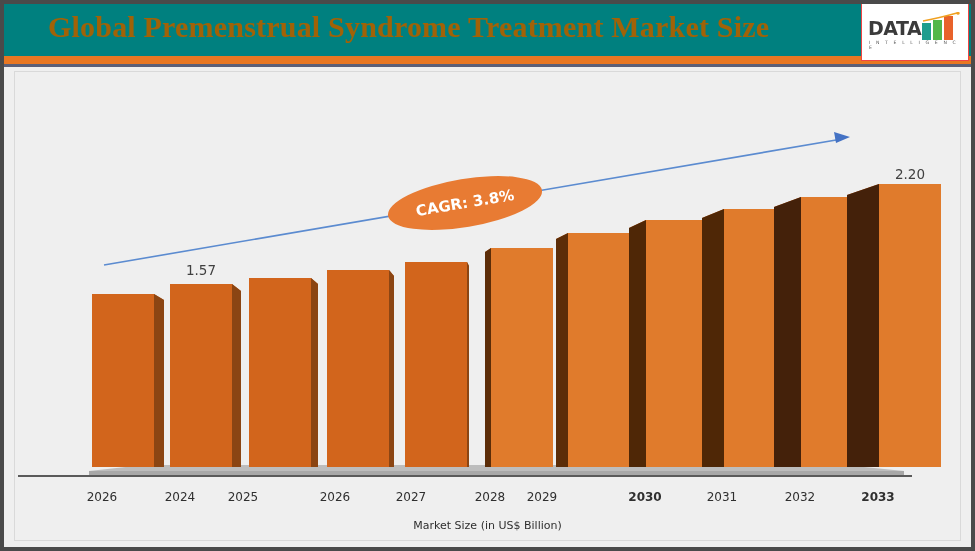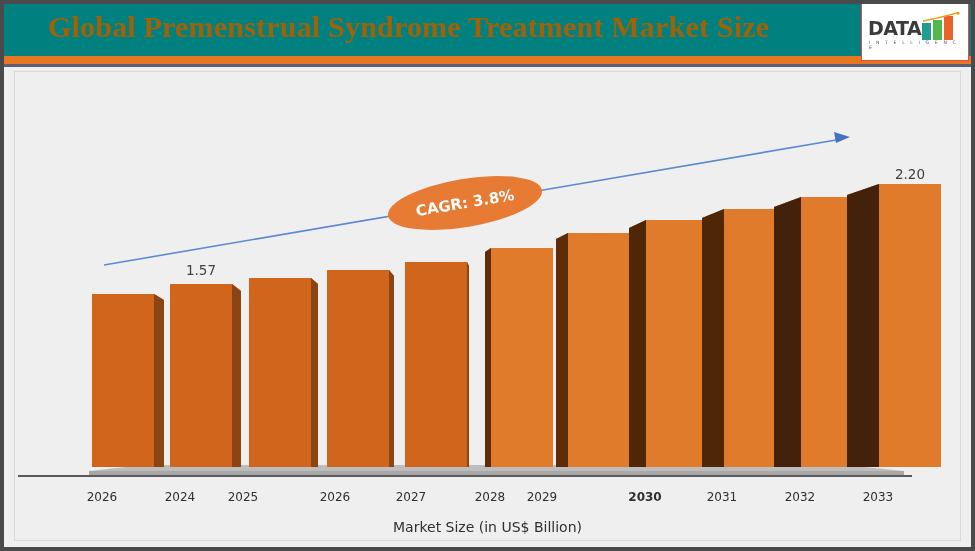--- a/index.html
+++ b/index.html
@@ -164,21 +164,21 @@
     white-space: nowrap;
     z-index: 8;
   }
   .axis-caption {
     position: absolute;
     left: 0;
     top: 452px;
     width: 967px;
     text-align: center;
     font-family: "DejaVu Sans", sans-serif;
-    font-size: 14px;
+    font-size: 11px;
     color: #2f2f2f;
     z-index: 8;
   }
   .cagr-text {
     position: absolute;
     font-family: "DejaVu Sans", sans-serif;
     font-weight: bold;
     font-size: 15px;
     color: #ffffff;
     white-space: nowrap;
@@ -305,19 +305,19 @@
     <div class="tick-label" style="left:48px; top:423px; width:100px;">2026</div>
     <div class="tick-label" style="left:126px; top:423px; width:100px;">2024</div>
     <div class="tick-label" style="left:189px; top:423px; width:100px;">2025</div>
     <div class="tick-label" style="left:281px; top:423px; width:100px;">2026</div>
     <div class="tick-label" style="left:357px; top:423px; width:100px;">2027</div>
     <div class="tick-label" style="left:436px; top:423px; width:100px;">2028</div>
     <div class="tick-label" style="left:488px; top:423px; width:100px;">2029</div>
     <div class="tick-label" style="left:591px; top:423px; width:100px;font-weight:bold;">2030</div>
     <div class="tick-label" style="left:668px; top:423px; width:100px;">2031</div>
     <div class="tick-label" style="left:746px; top:423px; width:100px;">2032</div>
-    <div class="tick-label" style="left:824px; top:423px; width:100px;">2033</div>
+    <div class="tick-label" style="left:824px; top:423px; width:100px;font-weight:bold;">2033</div>
 
     <div class="axis-caption">Market Size (in US$ Billion)</div>
   </div>
 
   <div class="frame-border"></div>
 </div>
 
 </body></html>

